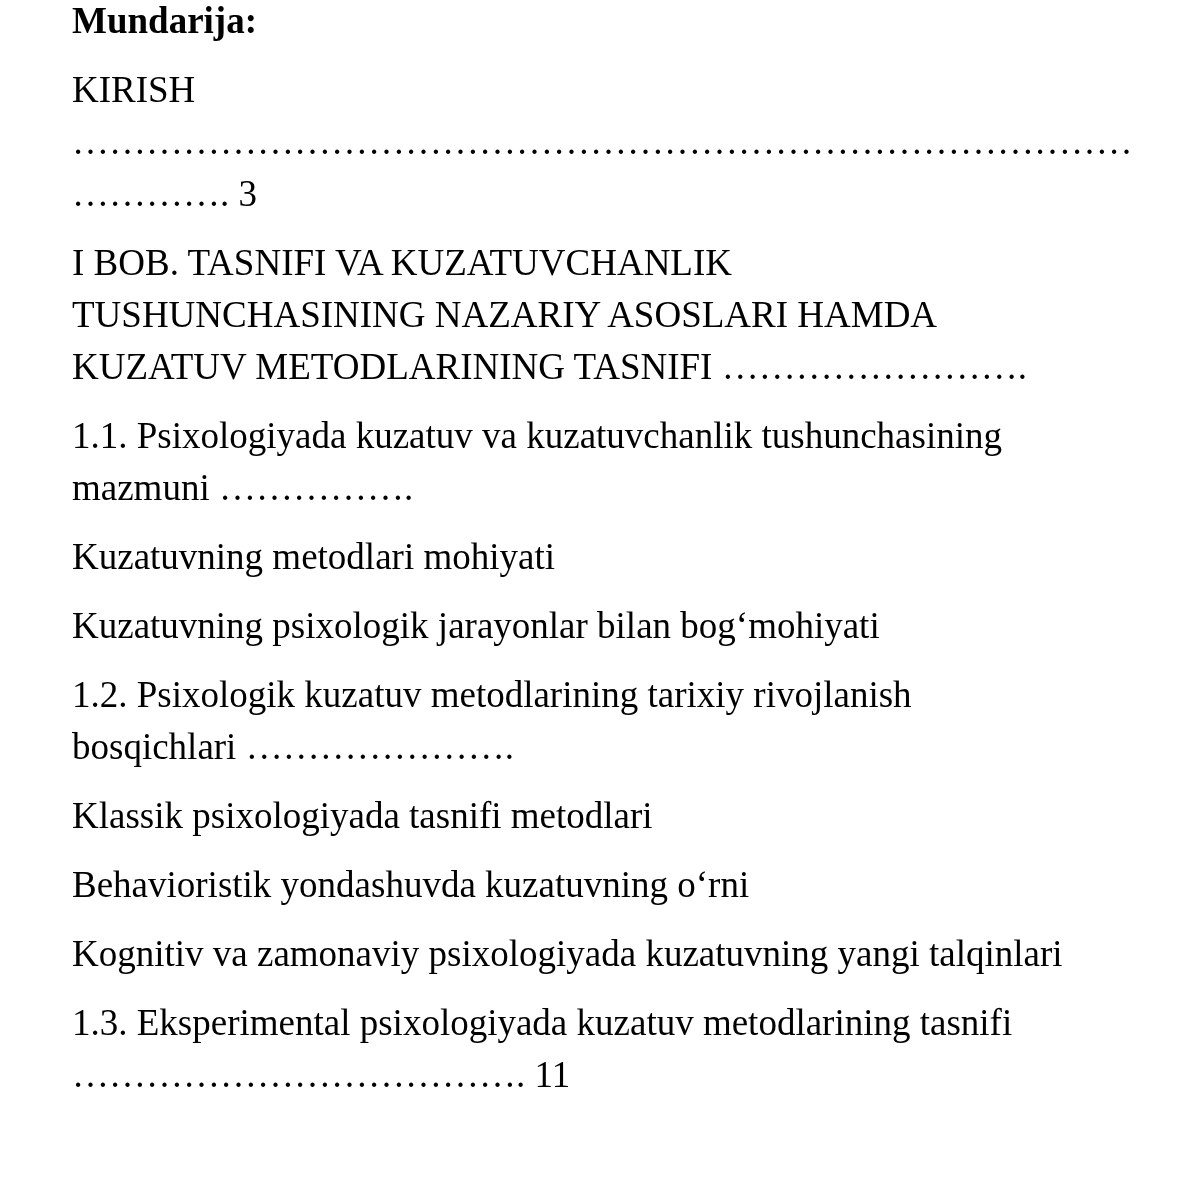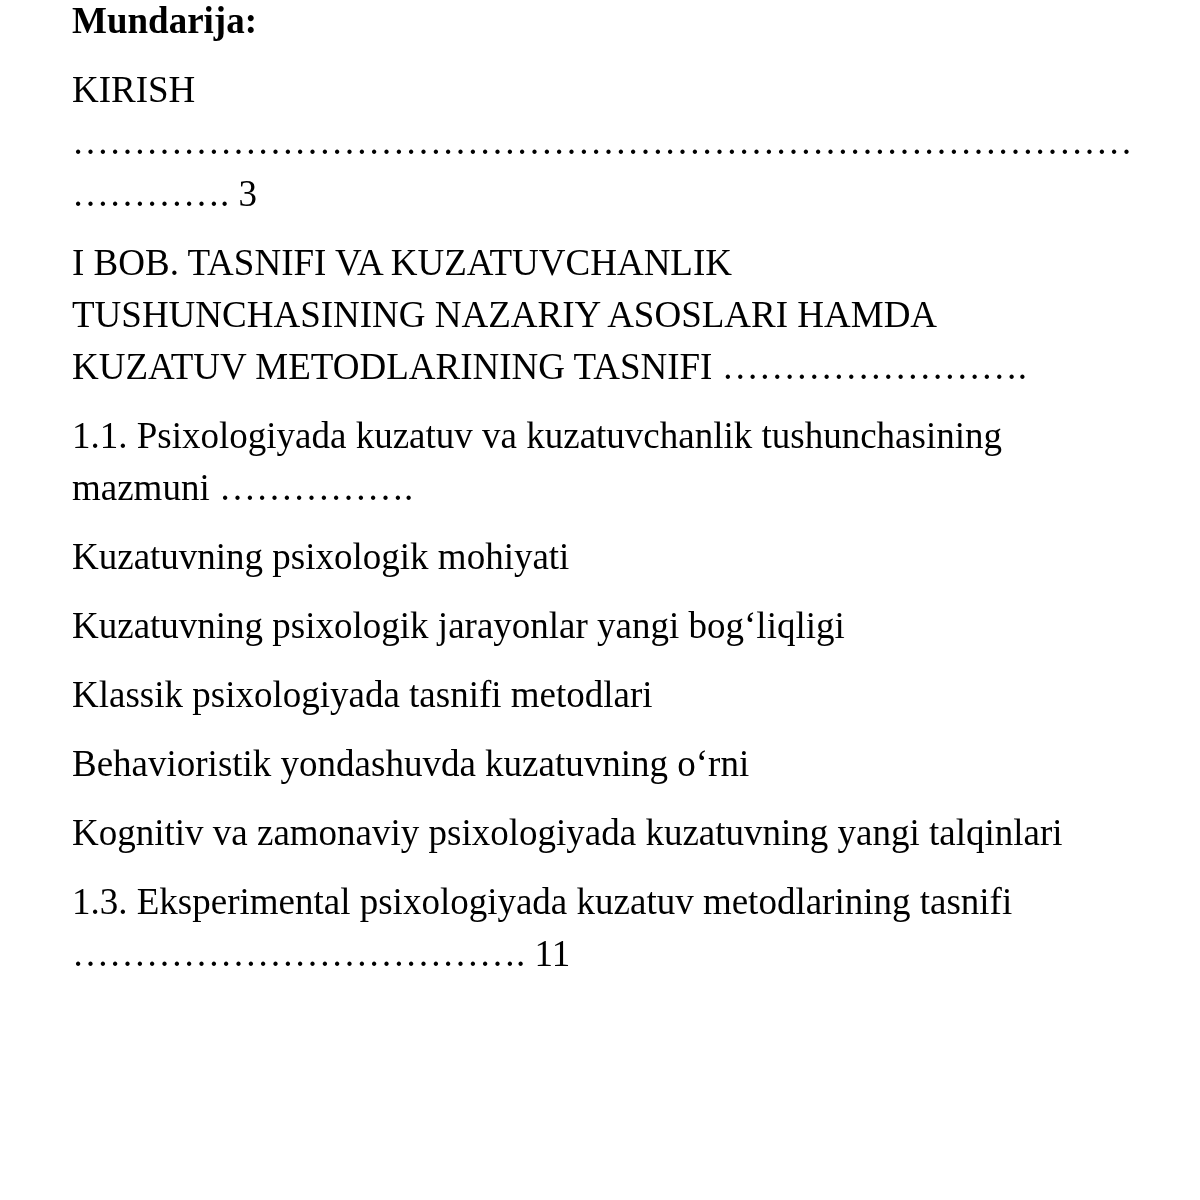--- a/index.html
+++ b/index.html
@@ -57,29 +57,31 @@
     <span class="line">TUSHUNCHASINING NAZARIY ASOSLARI HAMDA</span>
     <span class="line">KUZATUV METODLARINING TASNIFI …………………….</span>
   </p>
 
   <p class="para">
     <span class="line">1.1. Psixologiyada kuzatuv va kuzatuvchanlik tushunchasining</span>
     <span class="line">mazmuni …………….</span>
   </p>
 
   <p class="para">
-    <span class="line">Kuzatuvning psixologik mohiyati</span>
+    <span class="line">Kuzatuvning metodlari mohiyati</span>
   </p>
 
 
   <p class="para">
-    <span class="line">Kuzatuvning psixologik jarayonlar yangi bog‘liqligi</span>
+    <span class="line">Kuzatuvning psixologik jarayonlar bilan bog‘mohiyati</span>
   </p>
 
   <p class="para">
+    <span class="line">1.2. Psixologik kuzatuv metodlarining tarixiy rivojlanish</span>
+    <span class="line">bosqichlari ………………….</span>
   </p>
 
   <p class="para">
     <span class="line">Klassik psixologiyada tasnifi metodlari</span>
   </p>
 
   <p class="para">
     <span class="line">Behavioristik yondashuvda kuzatuvning o‘rni</span>
   </p>
 

